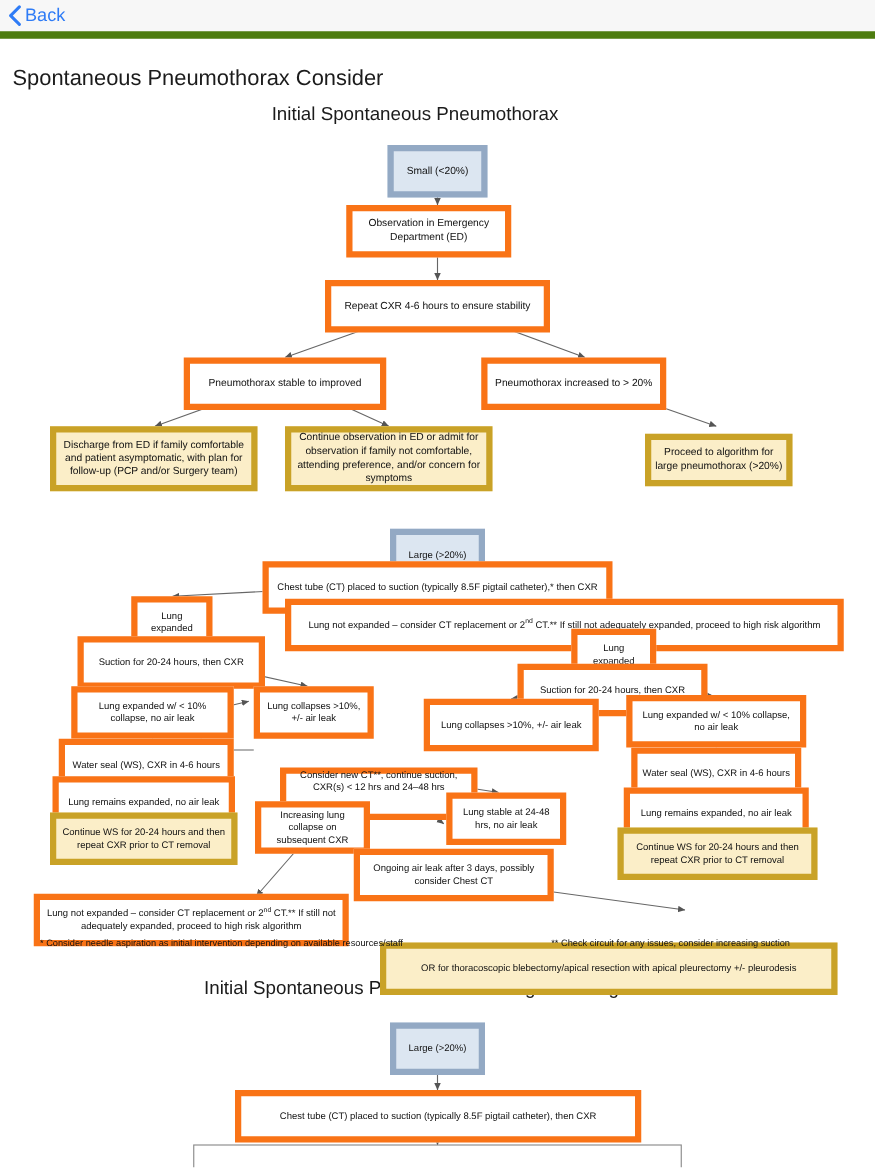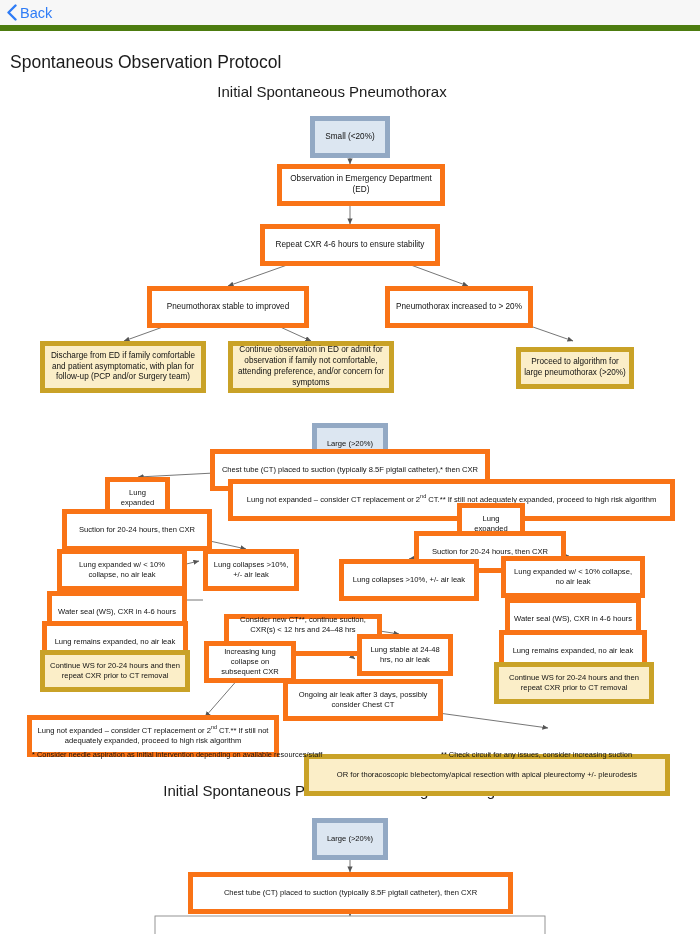--- a/index.html
+++ b/index.html
@@ -101,21 +101,21 @@
 
 <div id="navbar">
   <div id="back-button">
     <svg id="back-chevron" width="10" height="17" viewBox="0 0 10 17">
       <polyline points="8.5,1.5 1.5,8.5 8.5,15.5" fill="none" stroke="#2f7cf6" stroke-width="2.4" stroke-linecap="round" stroke-linejoin="round"></polyline>
     </svg>
     <span>Back</span>
   </div>
 </div>
 
-<div id="page-title">Spontaneous Observation Protocol</div>
+<div id="page-title">Spontaneous Pneumothorax Consider</div>
 <div id="section-title-1" class="section-title">Initial Spontaneous Pneumothorax</div>
 <div id="section-title-2" class="section-title">Initial Spontaneous Pneumothorax - High Risk Algorithm</div>
 
 <div id="diagram">
 <svg id="edges" width="700" height="934">
   <defs>
     <marker id="ah" markerWidth="7" markerHeight="7" refX="5.6" refY="2.6" orient="auto" markerUnits="userSpaceOnUse">
       <path d="M0,0 L5.8,2.6 L0,5.2 z" fill="#555555"></path>
     </marker>
   </defs>
@@ -174,21 +174,21 @@
   </g>
 
   <rect x="155" y="916" width="390" height="20" fill="none" stroke="#888888" stroke-width="0.9"></rect>
 </svg>
 </div>
 
 <div class="node blue big" style="left:310px;top:116px;width:80px;height:18px;">
   <span>Small (&lt;20%)</span>
 </div>
 
-<div class="node big" style="left:277px;top:164px;width:168px;height:32px;">
+<div class="node big" style="left:277px;top:164px;width:132px;height:32px;">
   <span>Observation in Emergency Department (ED)</span>
 </div>
 
 <div class="node big" style="left:260px;top:224px;width:180px;height:19px;">
   <span>Repeat CXR 4-6 hours to ensure stability</span>
 </div>
 
 <div class="node big" style="left:147px;top:286px;width:162px;height:19px;">
   <span>Pneumothorax stable to improved</span>
 </div>

